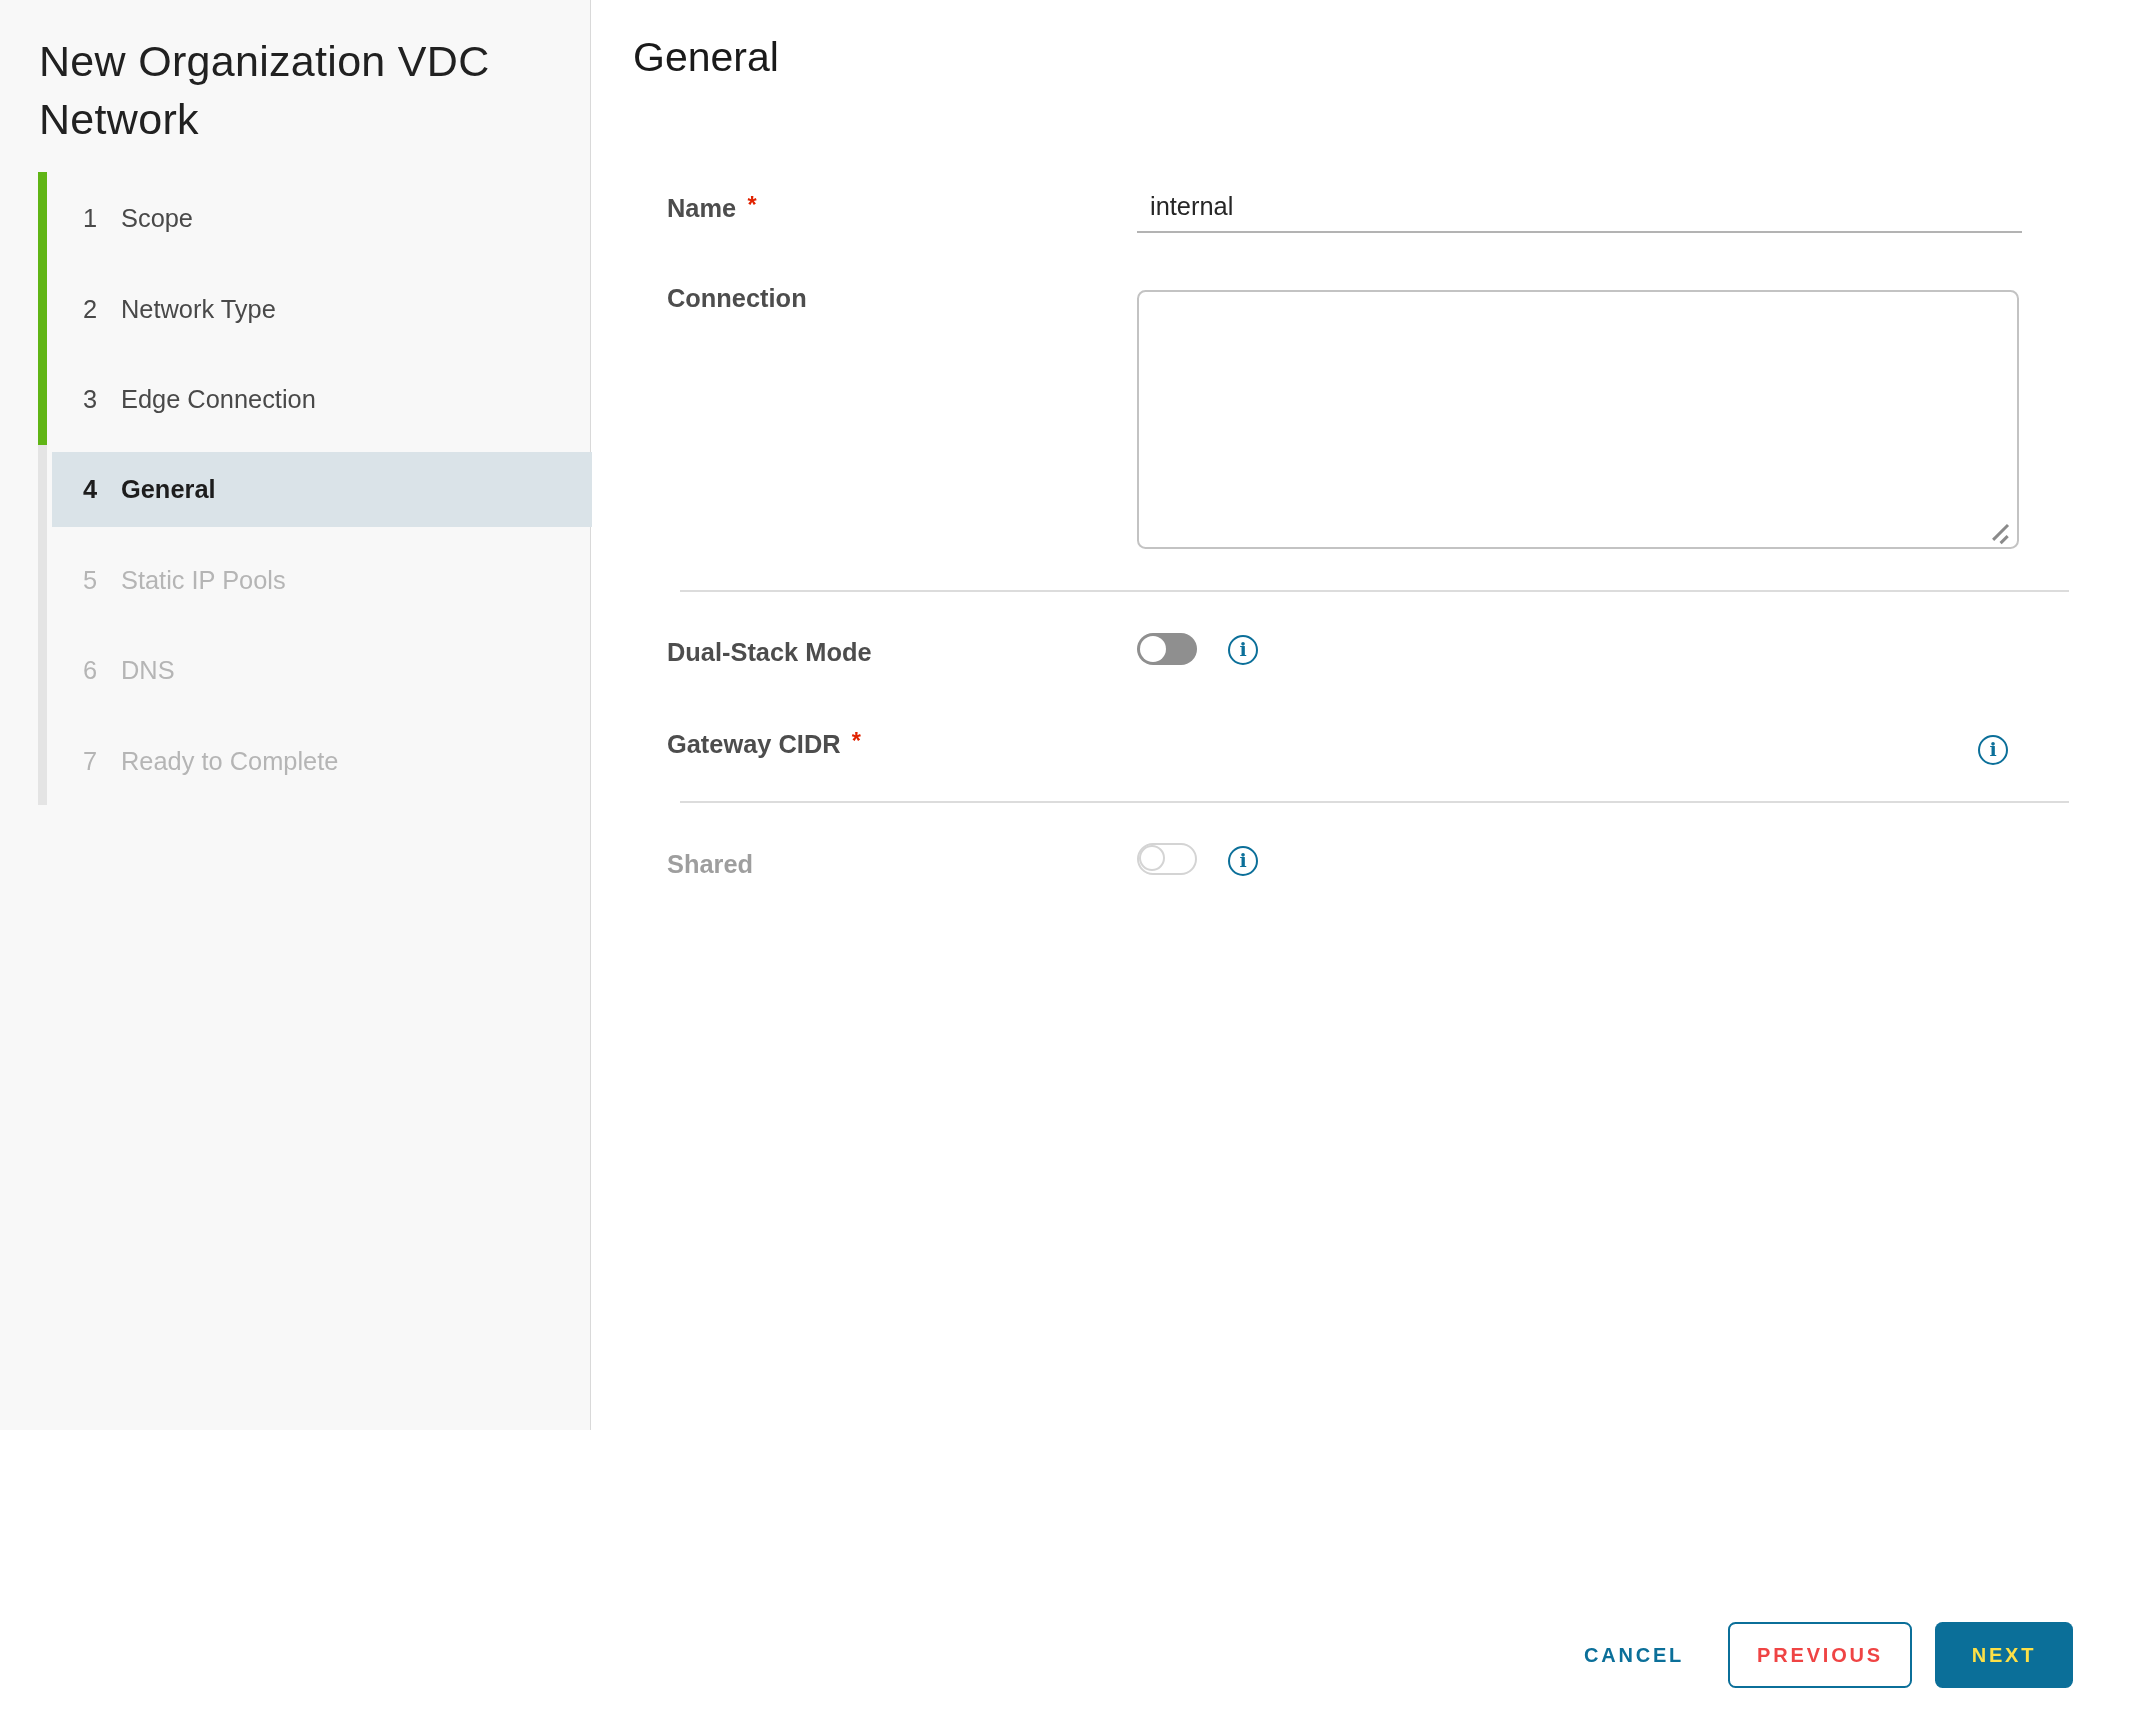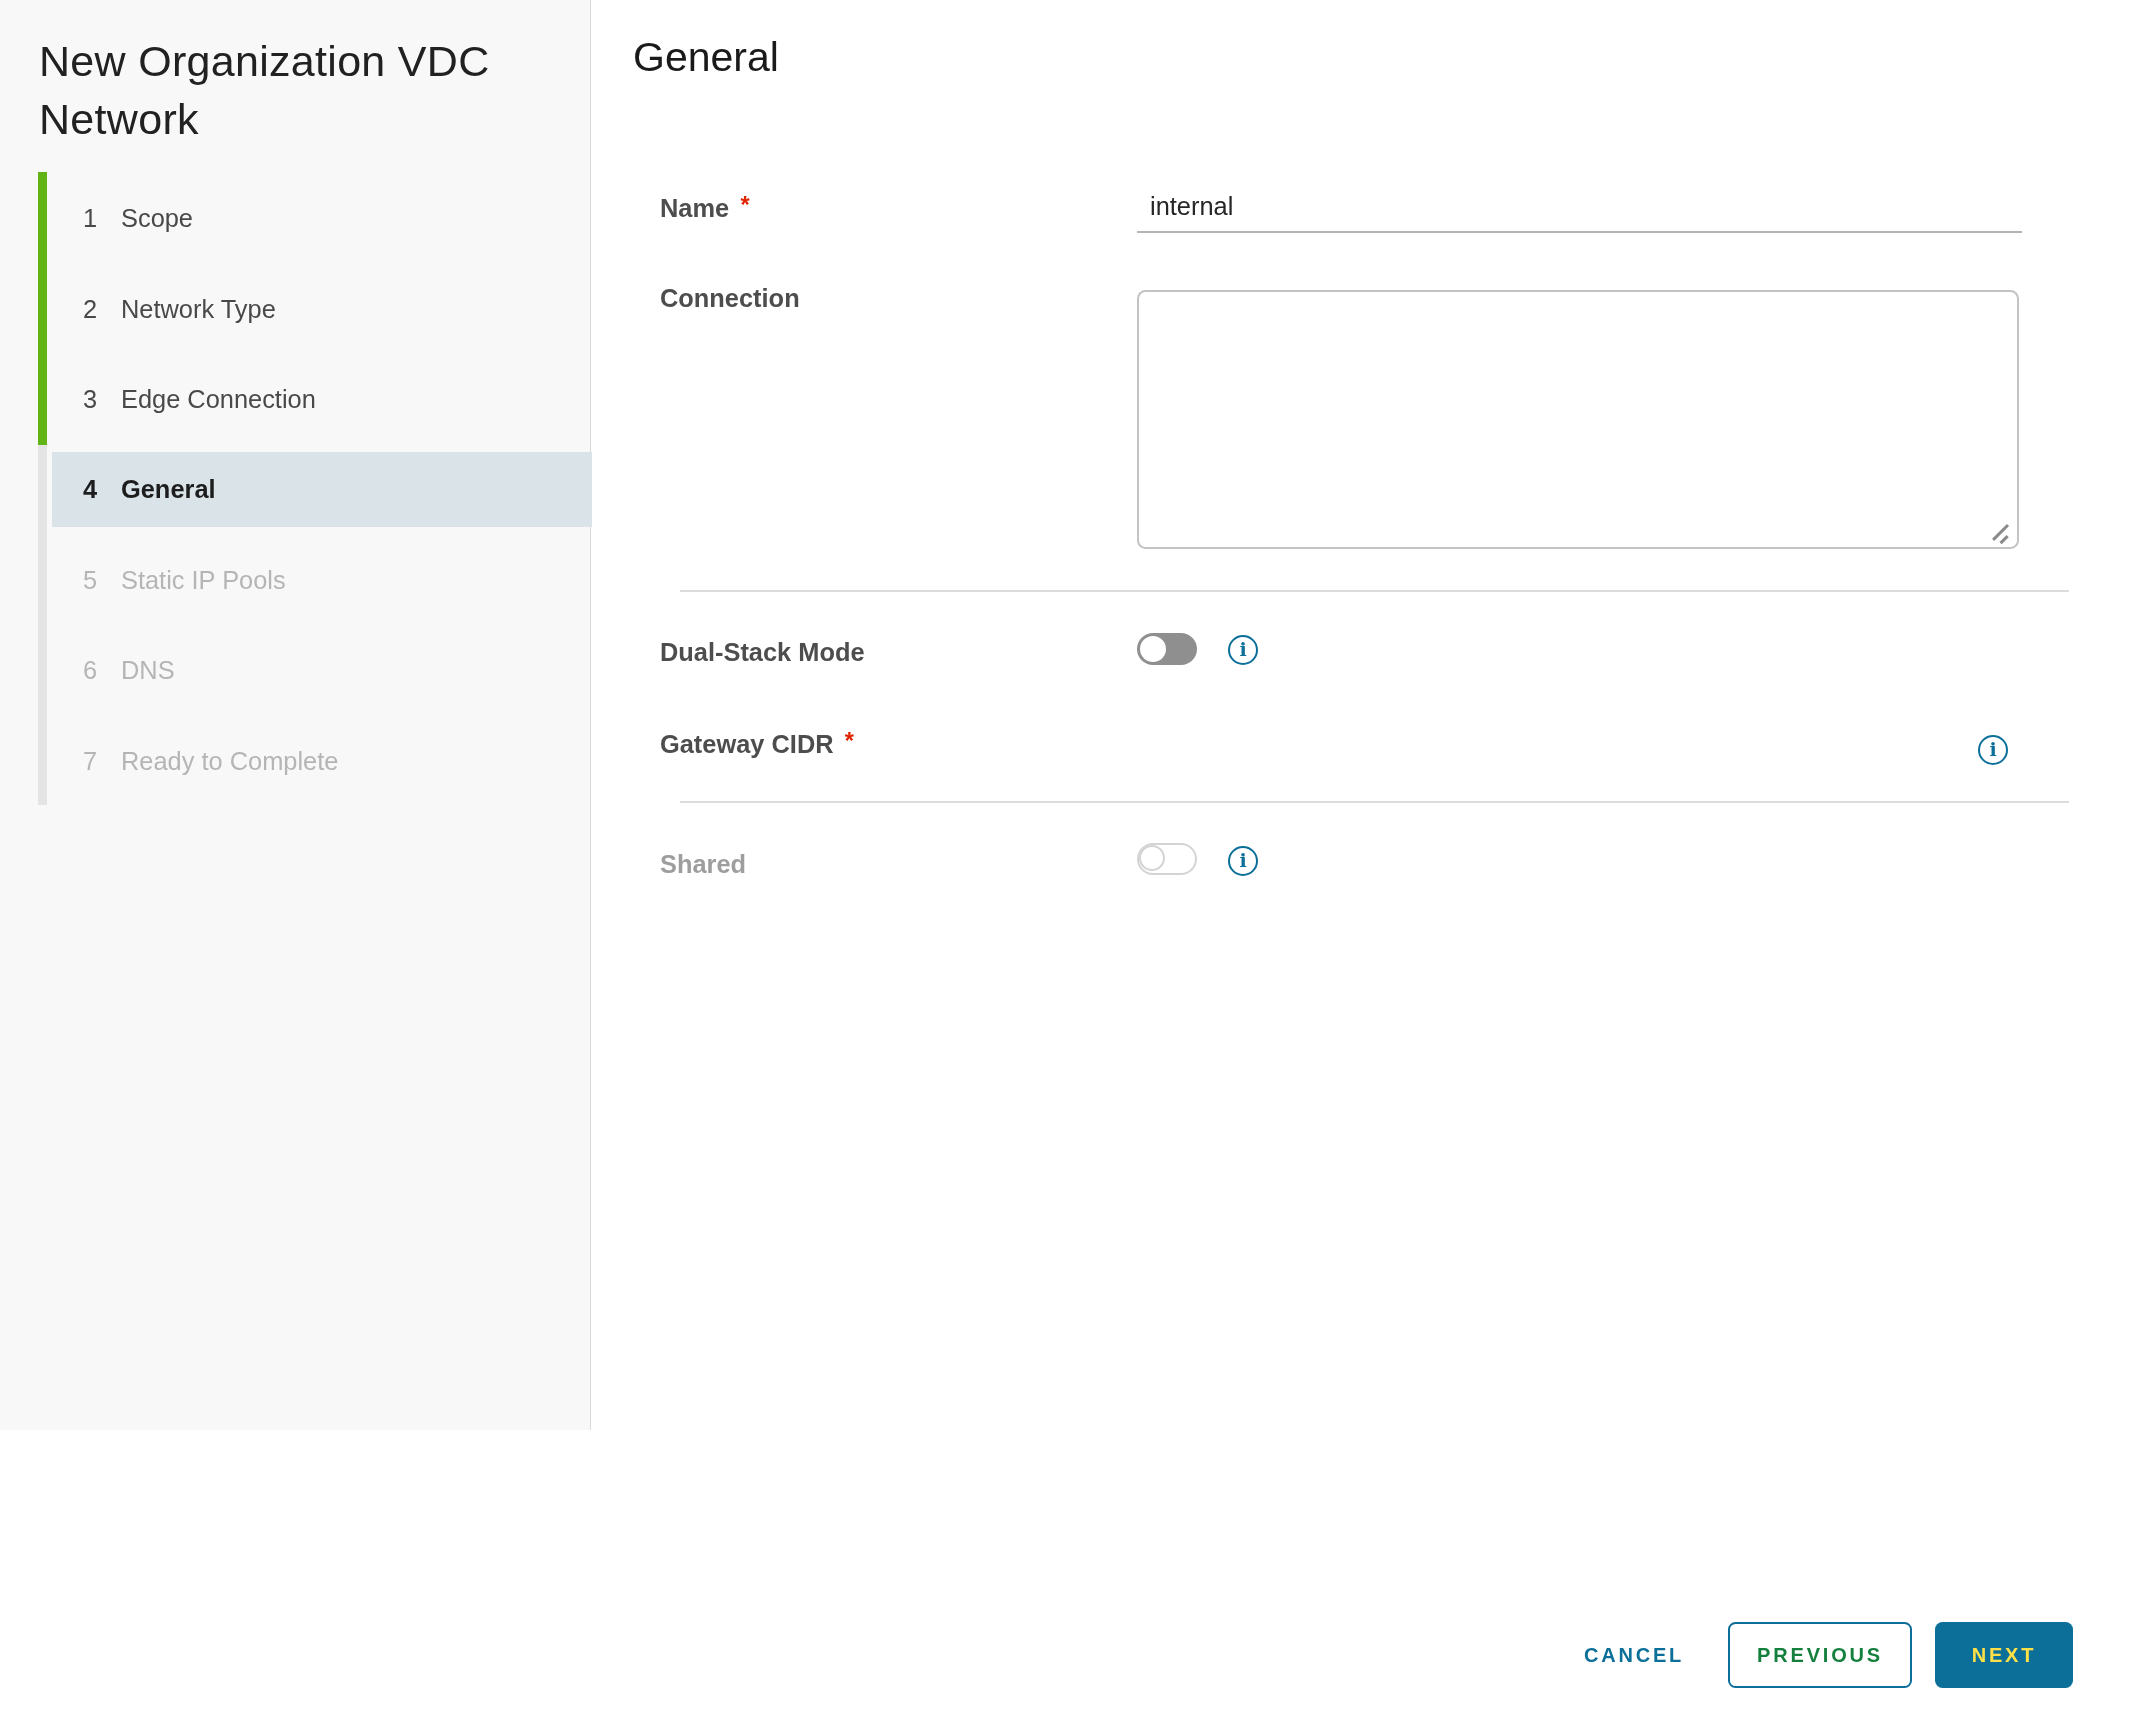--- a/index.html
+++ b/index.html
@@ -17,21 +17,21 @@
   .step { position:absolute; left:0; width:591px; height:90px; display:flex; align-items:center;
     padding-left:83px; font-size:25.4px; color:#494949; cursor:default; }
   .step .num { width:38px; flex:0 0 38px; }
   .step.active { font-weight:600; color:#1d1d1d; }
   .step.upcoming { color:#b5b5b5; }
 
   
   .content { position:absolute; left:593px; top:0; right:0; bottom:0; background:#fff; }
   .page-heading { position:absolute; left:40px; top:34px; font-size:41px; font-weight:300; color:#1a1a1a; }
 
-  .f-label { position:absolute; left:67px; font-size:25.4px; font-weight:600; color:#4d4d4d; white-space:nowrap;text-align:center; }
+  .f-label { position:absolute; left:74px; font-size:25.4px; font-weight:600; color:#4d4d4d; white-space:nowrap;text-align:center; }
   .f-label.disabled { color:#9e9e9e; }
   .req { font-size:23.5px; margin-left:11.3px; position:relative; top:-3.8px; font-weight:600; }
 
   .underline-input { position:absolute; left:544px; height:45px; border:none; outline:none;
     background:transparent; font-family:"Liberation Sans",sans-serif; font-size:25.4px; color:#262626;
     padding:0 0 5.6px 13px; }
   .name-input { top:188px; width:885px; border-bottom:2.8px solid #b3b3b3; }
   .cidr-input { top:708px; width:836px; border-bottom:3.8px solid; }
 
   .desc-area { position:absolute; left:544px; top:290px; width:882px; height:259px;
@@ -146,16 +146,16 @@
 
   <div class="f-label disabled" style="top:850px">
     <span>Shared</span>
   </div>
   <div class="toggle dis">
       <div class="knob"></div>
     </div>
   <div class="info-icon info-3" style="border-color: rgb(11, 111, 153); color: rgb(11, 111, 153);"><span>i</span></div>
 
   <button class="btn btn-cancel" style="color: rgb(11, 111, 153);">CANCEL</button>
-  <button class="btn btn-previous" style="border-color: rgb(11, 111, 153); color: #15803d;">PREVIOUS</button>
+  <button class="btn btn-previous" style="border-color: rgb(11, 111, 153); color: #ef4444;">PREVIOUS</button>
   <button class="btn btn-next" style="background: rgb(11, 111, 153);">NEXT</button>
 </div>
 
 
 </body></html>

